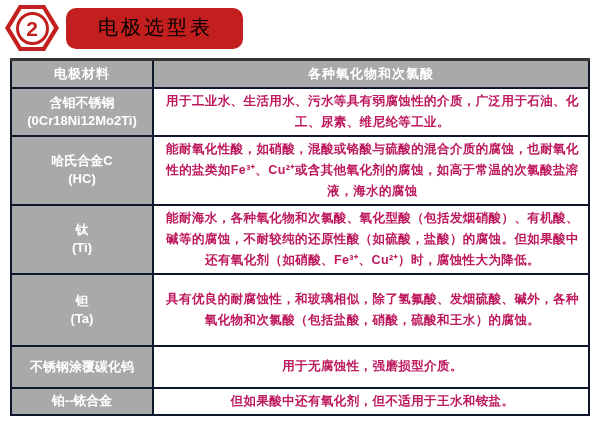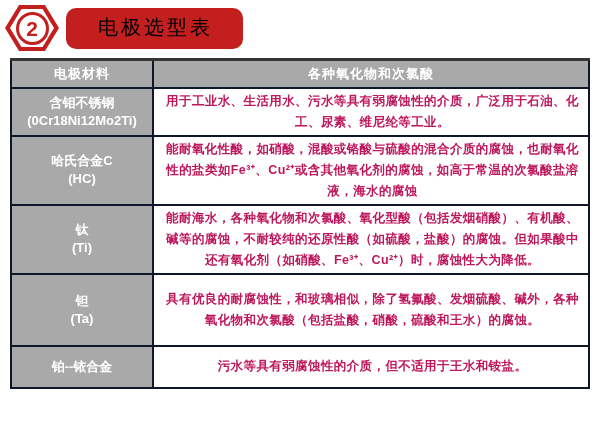--- a/index.html
+++ b/index.html
@@ -112,20 +112,26 @@
         </tr>
         <tr>
           <td class="material-cell">
             <div>钽</div>
             <div>(Ta)</div>
           </td>
           <td class="desc-cell">具有优良的耐腐蚀性，和玻璃相似，除了氢氟酸、发烟硫酸、碱外，各种氧化物和次氯酸（包括盐酸，硝酸，硫酸和王水）的腐蚀。</td>
         </tr>
         <tr>
           <td class="material-cell">
+            <div>不锈钢涂覆碳化钨</div>
+          </td>
+          <td class="desc-cell">用于无腐蚀性，强磨损型介质。</td>
+        </tr>
+        <tr>
+          <td class="material-cell">
             <div>铂--铱合金</div>
           </td>
-          <td class="desc-cell">污水等具有弱腐蚀性的介质，但不适用于王水和铵盐。</td>
+          <td class="desc-cell">但如果酸中还有氧化剂，但不适用于王水和铵盐。</td>
         </tr>
       </tbody>
   </table>
 
 </div>
 
 </body></html>

